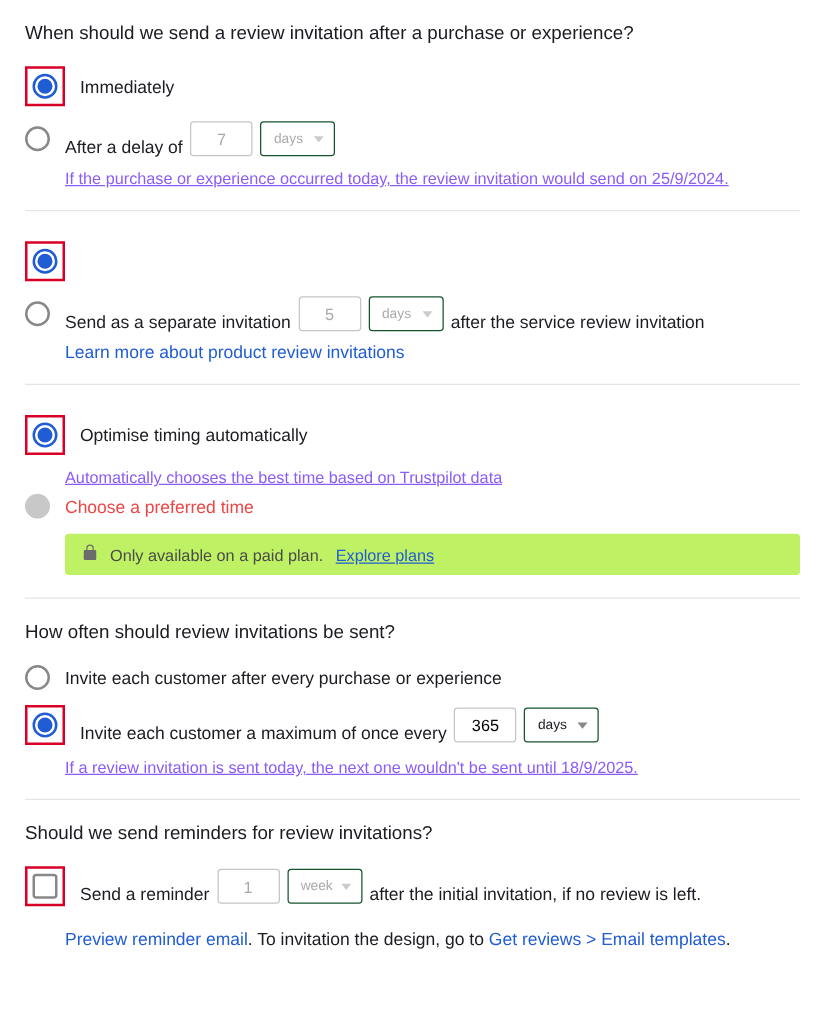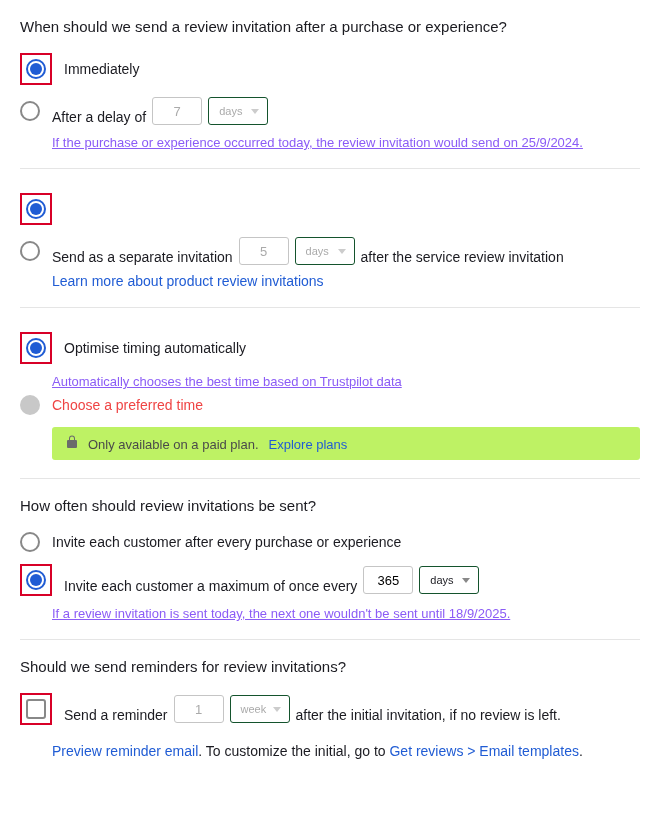--- a/index.html
+++ b/index.html
@@ -203,21 +203,21 @@
     <span class="disabled-text">Choose a preferred time</span>
   </div>
 
   <div class="paid-banner">
     <span class="lock">
       <svg viewBox="0 0 12 14">
           <path d="M3 5V3.5a3 3 0 016 0V5h1a1 1 0 011 1v6a1 1 0 01-1 1H2a1 1 0 01-1-1V6a1 1 0 011-1h1zm1 0h4V3.5a2 2 0 10-4 0V5z" fill="#6b6b6b"></path>
         </svg>
     </span>
     <span>Only available on a paid plan.</span>
-    <a href="#" class="link" style="">Explore plans</a>
+    <a href="#" class="link" style="text-decoration:underline;">Explore plans</a>
   </div>
 </div>
 
 <div class="section">
   <p class="q">How often should review invitations be sent?</p>
 
   <div class="opt">
     <span class="radio"></span>
     <span>Invite each customer after every purchase or experience</span>
   </div>
@@ -248,15 +248,15 @@
       <span>Send a reminder</span>
       <input class="num-input" disabled="" value="1" style="">
       <span class="select disabled">
           <span>week</span>
         </span>
       <span>after the initial invitation, if no review is left.</span>
     </span>
   </div>
 
   <div class="hint-inline" style="margin-top:12px;">
-    <a href="#" class="link">Preview reminder email</a><span>. To customize the initial, go to </span><a href="#" class="link">Get reviews &gt; Email templates</a><span>.</span>
+    <a href="#" class="link">Preview reminder email</a><span>. To invitation the design, go to </span><a href="#" class="link">Get reviews &gt; Email templates</a><span>.</span>
   </div>
 </div>
 
 </body></html>

